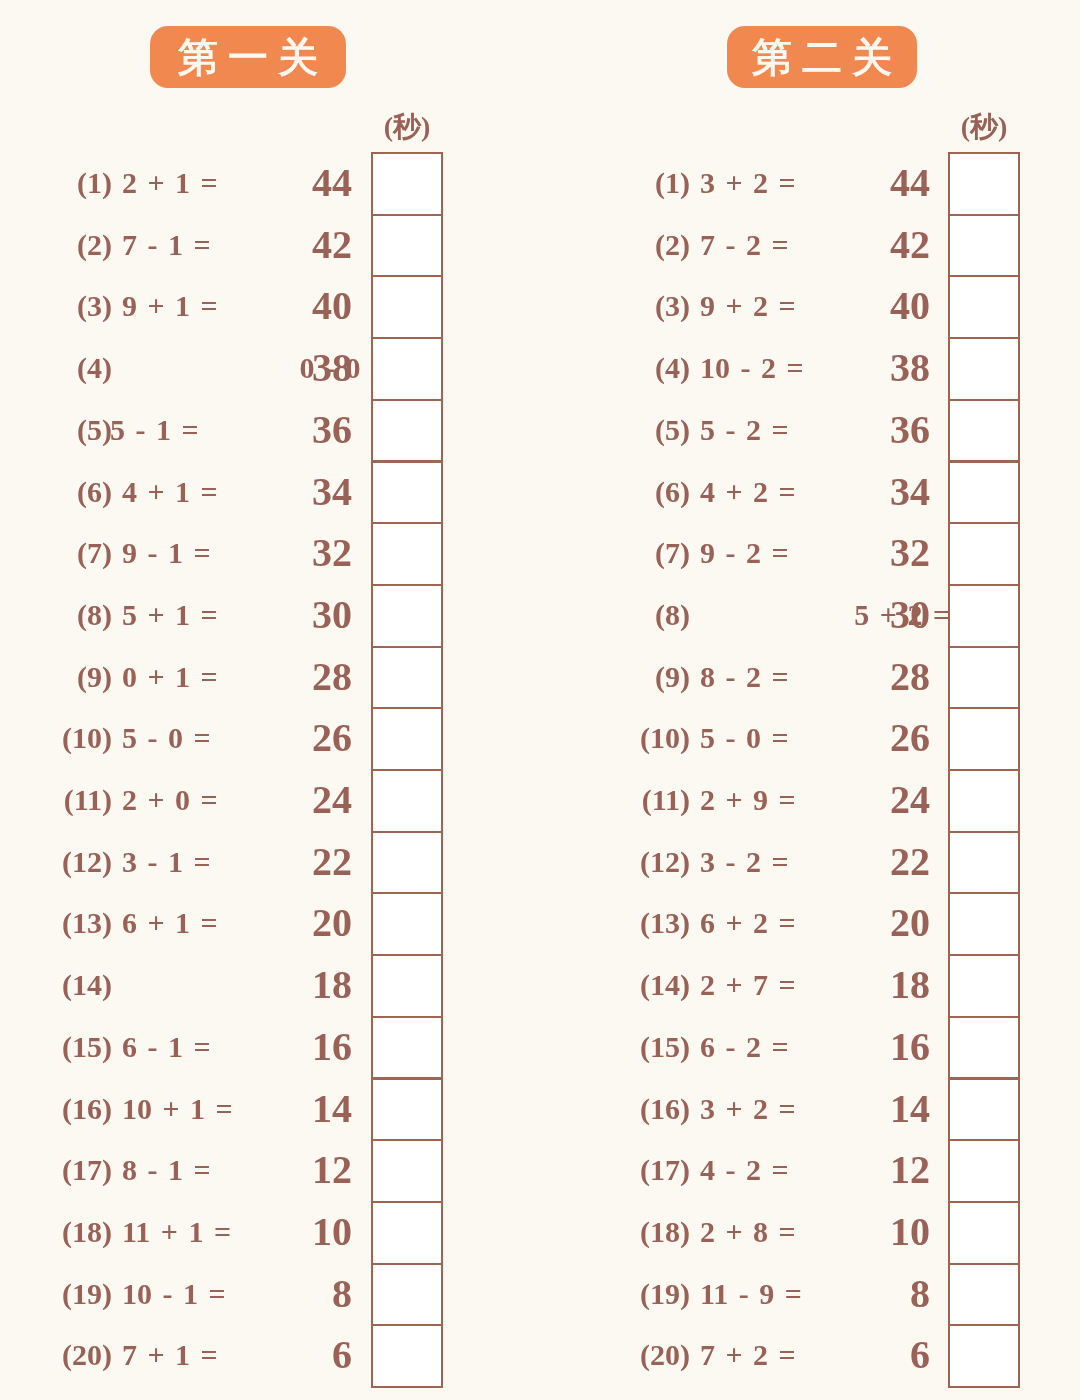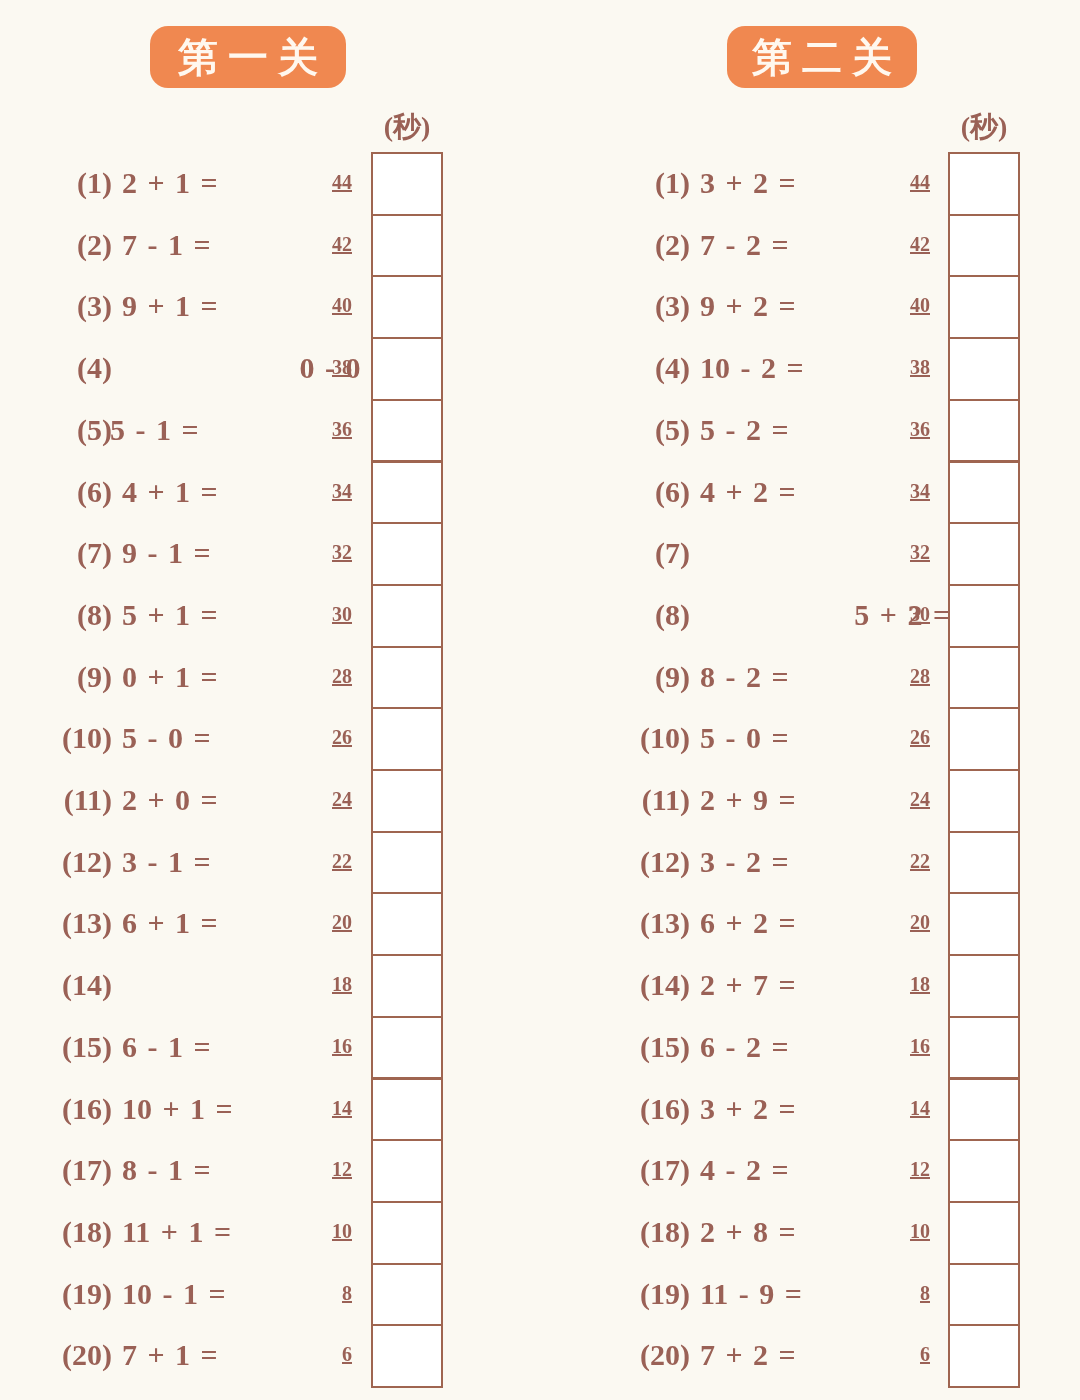--- a/index.html
+++ b/index.html
@@ -22,21 +22,21 @@
   }
   .sec-label {
     position:absolute; top:108px; height:38px; line-height:38px;
     text-align:center; font-size:28px; font-weight:bold;
     color: var(--text, #9A6156);
   }
   .row { position:absolute; left:0; width:100%; }
   .row span { position:absolute; top:0; display:block; white-space:nowrap; }
   .num  { text-align:right; font-size:30px; font-weight:bold; color:var(--text,#9A6156); }
   .expr { text-align:left;  font-size:30px; font-weight:bold; color:var(--text,#9A6156); word-spacing:3px; }
-  .time { text-align:right; font-size:20px; font-weight:bold; color:var(--text,#9A6156);text-decoration:underline; }
+  .time { text-align:right; font-size:40px; font-weight:bold; color:var(--text,#9A6156); }
   .box {
     position:absolute; box-sizing:border-box;
     border:2px solid var(--box-border, #9F6550);
     background:#FFFFFF;
   }
 </style>
 </head>
 <body style="--accent: #F08850; --text: #9A6156; --box-border: #9F6550; --badge-text: #FFF8EF; --page-bg: #FBF9F2;">
 
 <div class="page">
@@ -198,20 +198,21 @@
           <span class="expr" style="left: 700px; width: 250px; line-height: 61.7px;">5 - 2 =</span>
           <span class="time" style="left: 800px; width: 130px; line-height: 61.7px;">36</span>
         </div>
         <div class="row" style="top: 460.5px; height: 61.7px; line-height: 61.7px;">
           <span class="num" style="left: 560px; width: 130px; line-height: 61.7px;">(6)</span>
           <span class="expr" style="left: 700px; width: 250px; line-height: 61.7px;">4 + 2 =</span>
           <span class="time" style="left: 800px; width: 130px; line-height: 61.7px;">34</span>
         </div>
         <div class="row" style="top: 522.2px; height: 61.7px; line-height: 61.7px;">
           <span class="num" style="left: 560px; width: 130px; line-height: 61.7px;">(7)</span>
+          <span class="expr" style="left: 700px; width: 250px; line-height: 61.7px;">9 - 2 =</span>
           <span class="time" style="left: 800px; width: 130px; line-height: 61.7px;">32</span>
         </div>
         <div class="row" style="top: 583.9px; height: 61.7px; line-height: 61.7px;">
           <span class="num" style="left: 560px; width: 130px; line-height: 61.7px;">(8)</span>
           <span class="expr" style="left: 700px; width: 250px; line-height: 61.7px; text-align: right;">5 + 2 =</span>
           <span class="time" style="left: 800px; width: 130px; line-height: 61.7px;">30</span>
         </div>
         <div class="row" style="top: 645.6px; height: 61.7px; line-height: 61.7px;">
           <span class="num" style="left: 560px; width: 130px; line-height: 61.7px;">(9)</span>
           <span class="expr" style="left: 700px; width: 250px; line-height: 61.7px;">8 - 2 =</span>

